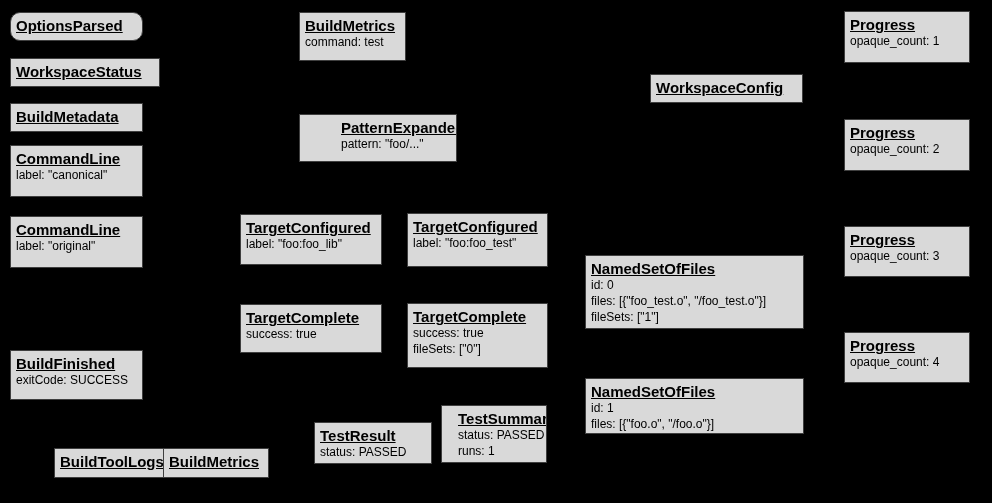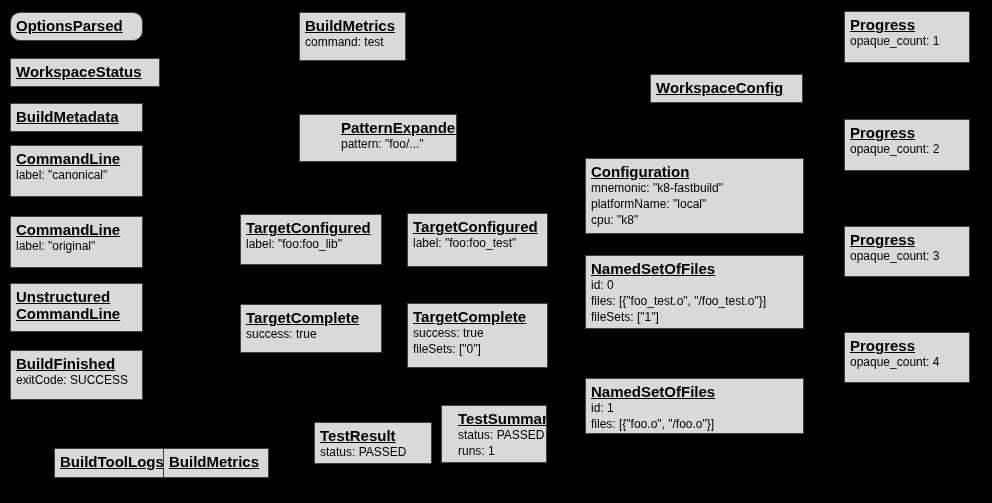--- a/index.html
+++ b/index.html
@@ -58,23 +58,20 @@
   <div class="node" style="left:10px; top:145px; width:133px; height:52px;">
     <div class="node-title">CommandLine</div>
     <div class="node-field">label: "canonical"</div>
   </div>
 
   <div class="node" style="left:10px; top:216px; width:133px; height:52px;">
     <div class="node-title">CommandLine</div>
     <div class="node-field">label: "original"</div>
   </div>
 
-  <div class="node" style="left:10px; top:283px; width:133px; height:49px;">
-    <div class="node-title">Unstructured CommandLine</div>
-  </div>
 
   <div class="node" style="left:10px; top:350px; width:133px; height:50px;">
     <div class="node-title">BuildFinished</div>
     <div class="node-field">exitCode: SUCCESS</div>
   </div>
 
   <div class="node" style="left:10px; top:448px; width:133px; height:30px;margin-left:44px;">
     <div class="node-title">BuildToolLogs</div>
   </div>
 
@@ -121,26 +118,20 @@
   <div class="node" style="left:441px; top:405px; width:106px; height:58px;padding-left:16px;">
     <div class="node-title">TestSummary</div>
     <div class="node-field">status: PASSED</div>
     <div class="node-field">runs: 1</div>
   </div>
 
   <div class="node" style="left:650px; top:74px; width:153px; height:29px;">
     <div class="node-title">WorkspaceConfig</div>
   </div>
 
-  <div class="node" style="left:585px; top:158px; width:219px; height:76px;">
-    <div class="node-title">Configuration</div>
-    <div class="node-field">mnemonic: "k8-fastbuild"</div>
-    <div class="node-field">platformName: "local"</div>
-    <div class="node-field">cpu: "k8"</div>
-  </div>
 
   <div class="node" style="left:585px; top:255px; width:219px; height:74px;">
     <div class="node-title">NamedSetOfFiles</div>
     <div class="node-field">id: 0</div>
     <div class="node-field">files: [{"foo_test.o", "/foo_test.o"}]</div>
     <div class="node-field">fileSets: ["1"]</div>
   </div>
 
   <div class="node" style="left:585px; top:378px; width:219px; height:56px;">
     <div class="node-title">NamedSetOfFiles</div>

